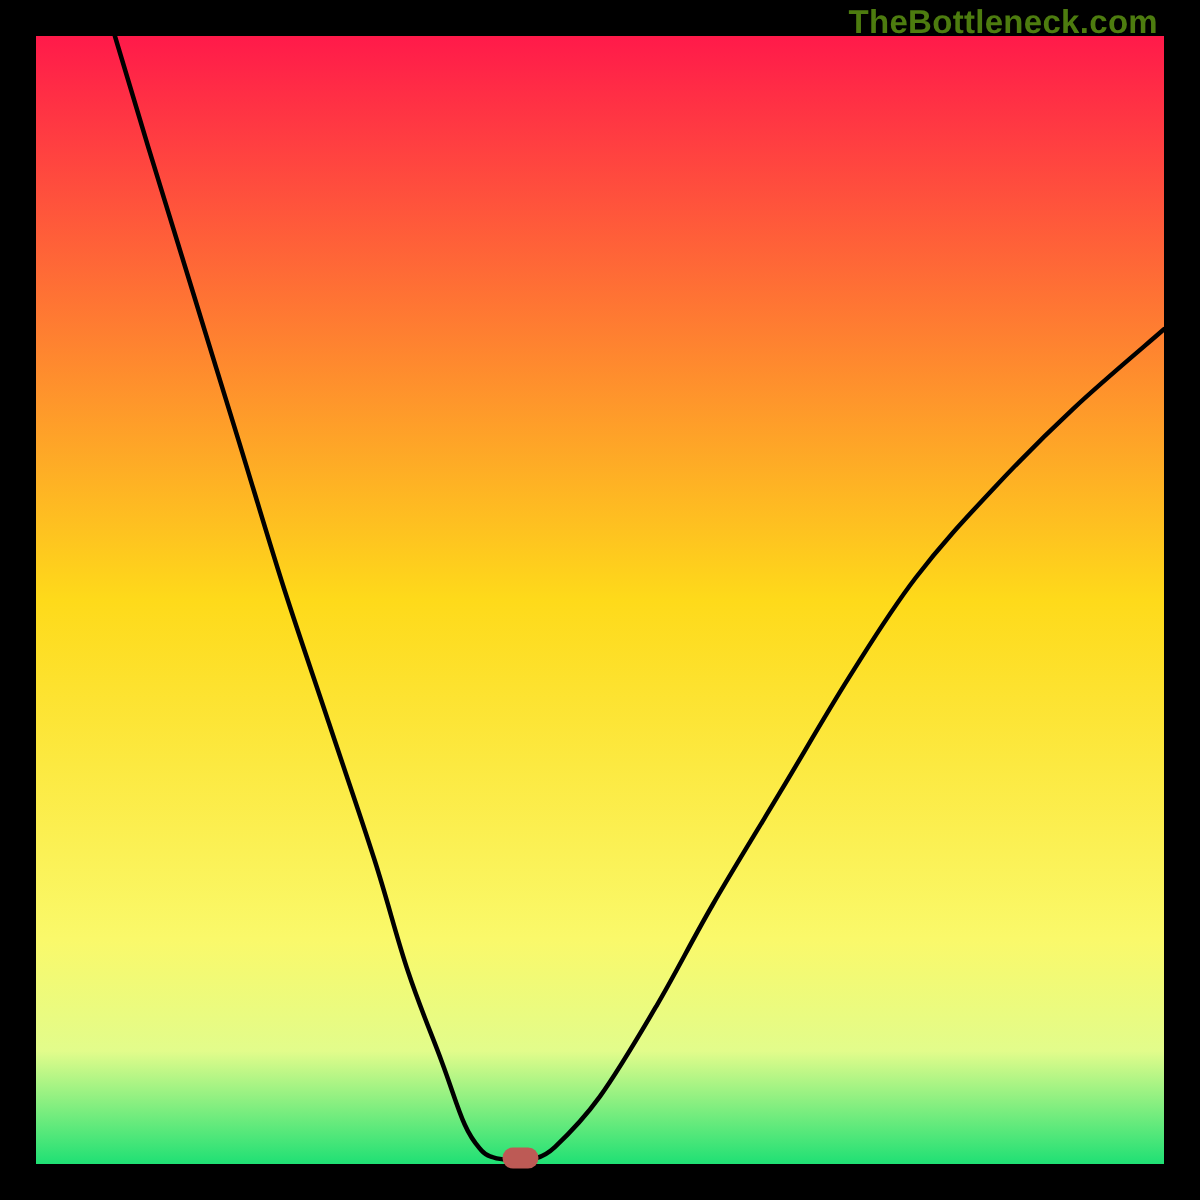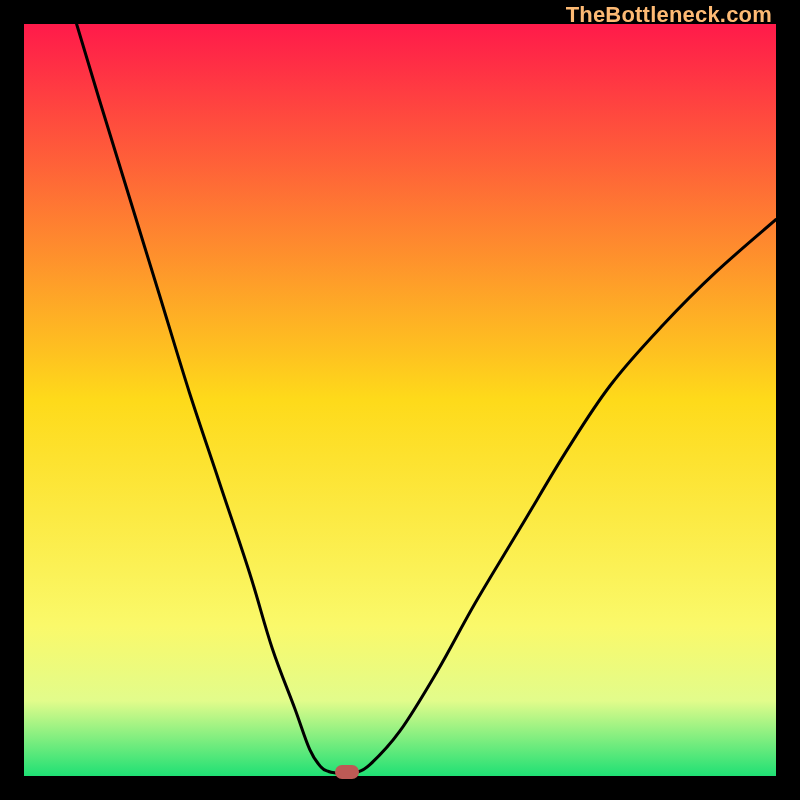--- a/index.html
+++ b/index.html
@@ -25,21 +25,21 @@
     top: 0;
     width: 752px;
     height: 752px;
   }
   .watermark {
     position: absolute;
     top: 2px;
     right: 28px;
     font-size: 22px;
     font-weight: 600;
-    color: #fdba74;
+    color: #4d7c0f;
     letter-spacing: 0.2px;
     user-select: none;
     margin-left: 12px;
   }
   svg {
     display: block;
   }
   .marker {
     position: absolute;
     width: 24px;

